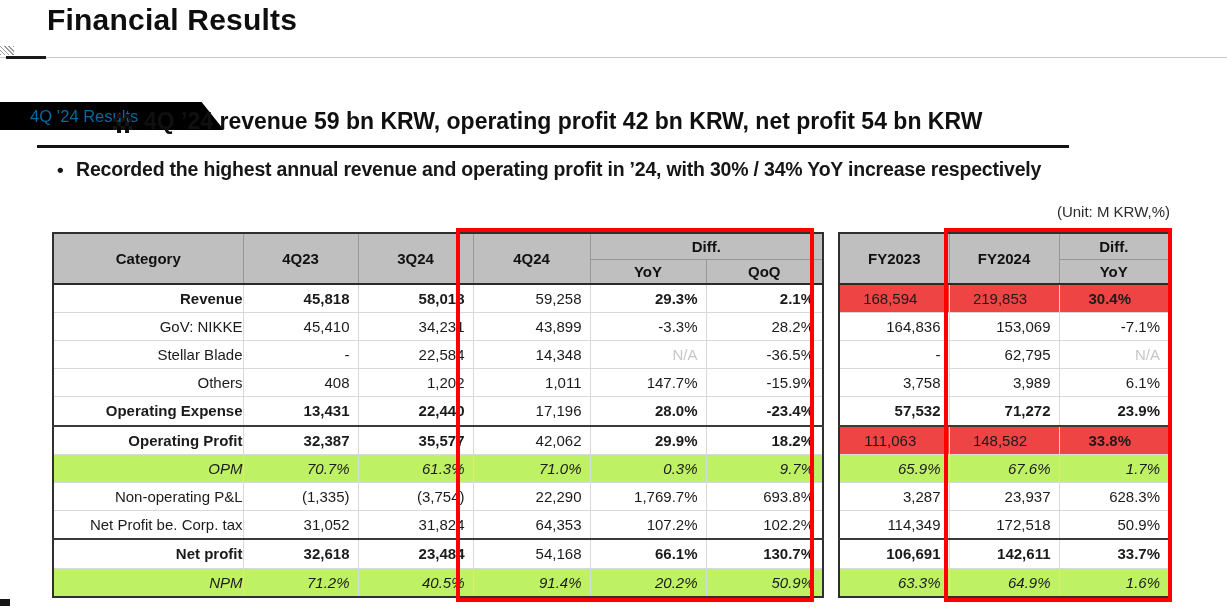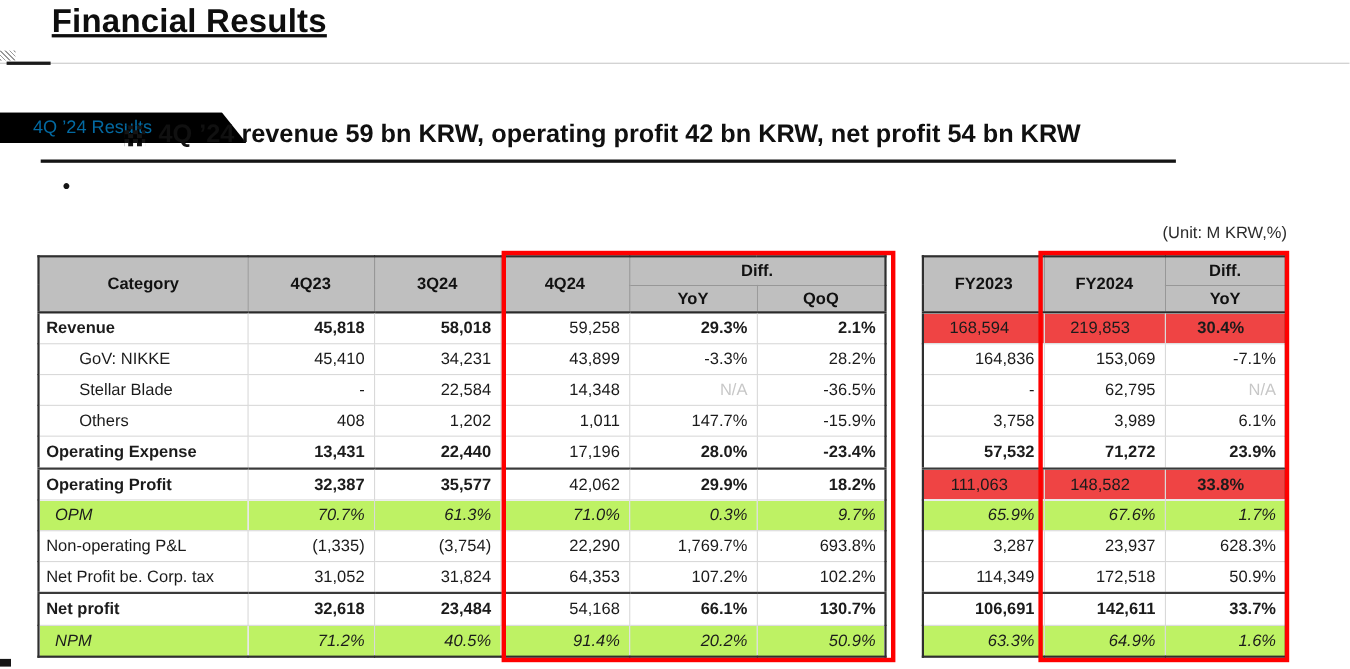--- a/index.html
+++ b/index.html
@@ -1,21 +1,21 @@
 <!DOCTYPE html>
 <html><head>
 <meta charset="utf-8">
 <style>
   * { margin:0; padding:0; box-sizing:border-box; }
   html,body { width:1227px; height:608px; background:#ffffff; overflow:hidden;
               font-family:"Liberation Sans", sans-serif; }
   #slide { position:relative; width:1227px; height:608px; background:#fff; }
 
   .page-title { position:absolute; left:47px; top:3px; font-size:30px; font-weight:700;
-                color:#0e0e0e; letter-spacing:0.2px;text-decoration:underline; }
+                color:#0e0e0e; letter-spacing:0.2px; }
 
   .hatch-mark { position:absolute; left:0; top:46px; width:14px; height:9px;
                 background:repeating-linear-gradient(45deg,#9a9a9a 0 1px,transparent 1px 3px); }
   .divider    { position:absolute; left:0; top:57px; width:1227px; height:1px; background:#c9c9c9; }
   .divider-accent { position:absolute; left:6px; top:56px; width:40px; height:3px; background:#1a1a1a; }
 
   .banner { position:absolute; left:0; top:69px; width:224px; height:28px; background:#000;
             clip-path:polygon(0 0,90% 0,100% 100%,0 100%);
             color:#0369a1; font-size:16.5px; line-height:28px; padding-left:30px;margin-top:33px; }
 
@@ -25,32 +25,32 @@
   .headline { position:absolute; left:144px; top:108px; font-size:23px; font-weight:700; color:#101010; }
   .headline-rule { position:absolute; left:37px; top:145px; width:1032px; height:2.5px; background:#141414; }
 
   .bullet-dot  { position:absolute; left:57px; top:159px; font-size:19px; font-weight:700; color:#161616; }
   .bullet-text { position:absolute; left:76px; top:158px; font-size:19.5px; font-weight:700;
                  color:#161616; letter-spacing:-0.2px; }
 
   .unit-label { position:absolute; right:57px; top:203px; font-size:15px; color:#2b2b2b; }
 
   .table-wrap { position:absolute; top:232px; }
-  #left-table-mount  { left:34px;  width:770px; }
+  #left-table-mount  { left:52px;  width:770px; }
   #right-table-mount { left:838px; width:330px; }
 
   table.fin-table { border-collapse:collapse; table-layout:fixed; width:100%; height:366px;
                     border:2px solid #2f2f2f; font-size:15px; color:#1b1b1b; }
   .fin-table th { background:#bfbfbf; font-weight:700; color:#111;
                   border:1px solid #979797; text-align:center; }
   .fin-table thead tr:last-child th { border-bottom:2px solid #2a2a2a; }
   .fin-table thead th[rowspan] { border-bottom:2px solid #2a2a2a; }
   .fin-table td { border:1px solid #d9d9d9; white-space:nowrap; overflow:hidden; }
   .fin-table td.ar { text-align:right; padding-right:8px; }
-  .fin-table td.al { text-align:left;  padding-left:6px; }
+  .fin-table td.al { text-align:right;  padding-left:6px; }
   .fin-table td.b  { font-weight:700; }
   .fin-table td.na { color:#c7c7c7; }
   .fin-table tr.bg-pink td { background:#ef4444;text-align:center; }
   .fin-table tr.bg-gray td { background:#bef264; }
   .fin-table tr.r-ratio td { font-style:italic; }
   .fin-table tr.r-sub  td.c0 { padding-left:36px; }
   .fin-table tr.r-ratio td.c0 { padding-left:14px; }
   .fin-table tr.thick-top td { border-top:2px solid #3a3a3a; }
 
   .red-box { position:absolute; border:4px solid #fe0000; pointer-events:none; z-index:5; }
@@ -70,20 +70,21 @@
   <div class="divider"></div>
   <div class="divider-accent"></div>
 
   <div class="banner">4Q ’24 Results</div>
 
   <div class="headline-icon"></div>
   <div class="headline">4Q ’24 revenue 59 bn KRW, operating profit 42 bn KRW, net profit 54 bn KRW</div>
   <div class="headline-rule"></div>
 
   <div class="bullet-dot">•</div>
+  <div class="bullet-text">Recorded the highest annual revenue and operating profit in ’24, with 30% / 34% YoY increase respectively</div>
 
   <div class="unit-label">(Unit: M KRW,%)</div>
 
   <div id="left-table-mount" class="table-wrap">
       <table class="fin-table">
         <colgroup>
           <col style="width: 190px;">
           <col style="width: 115px;">
           <col style="width: 115px;">
           <col style="width: 117px;">

